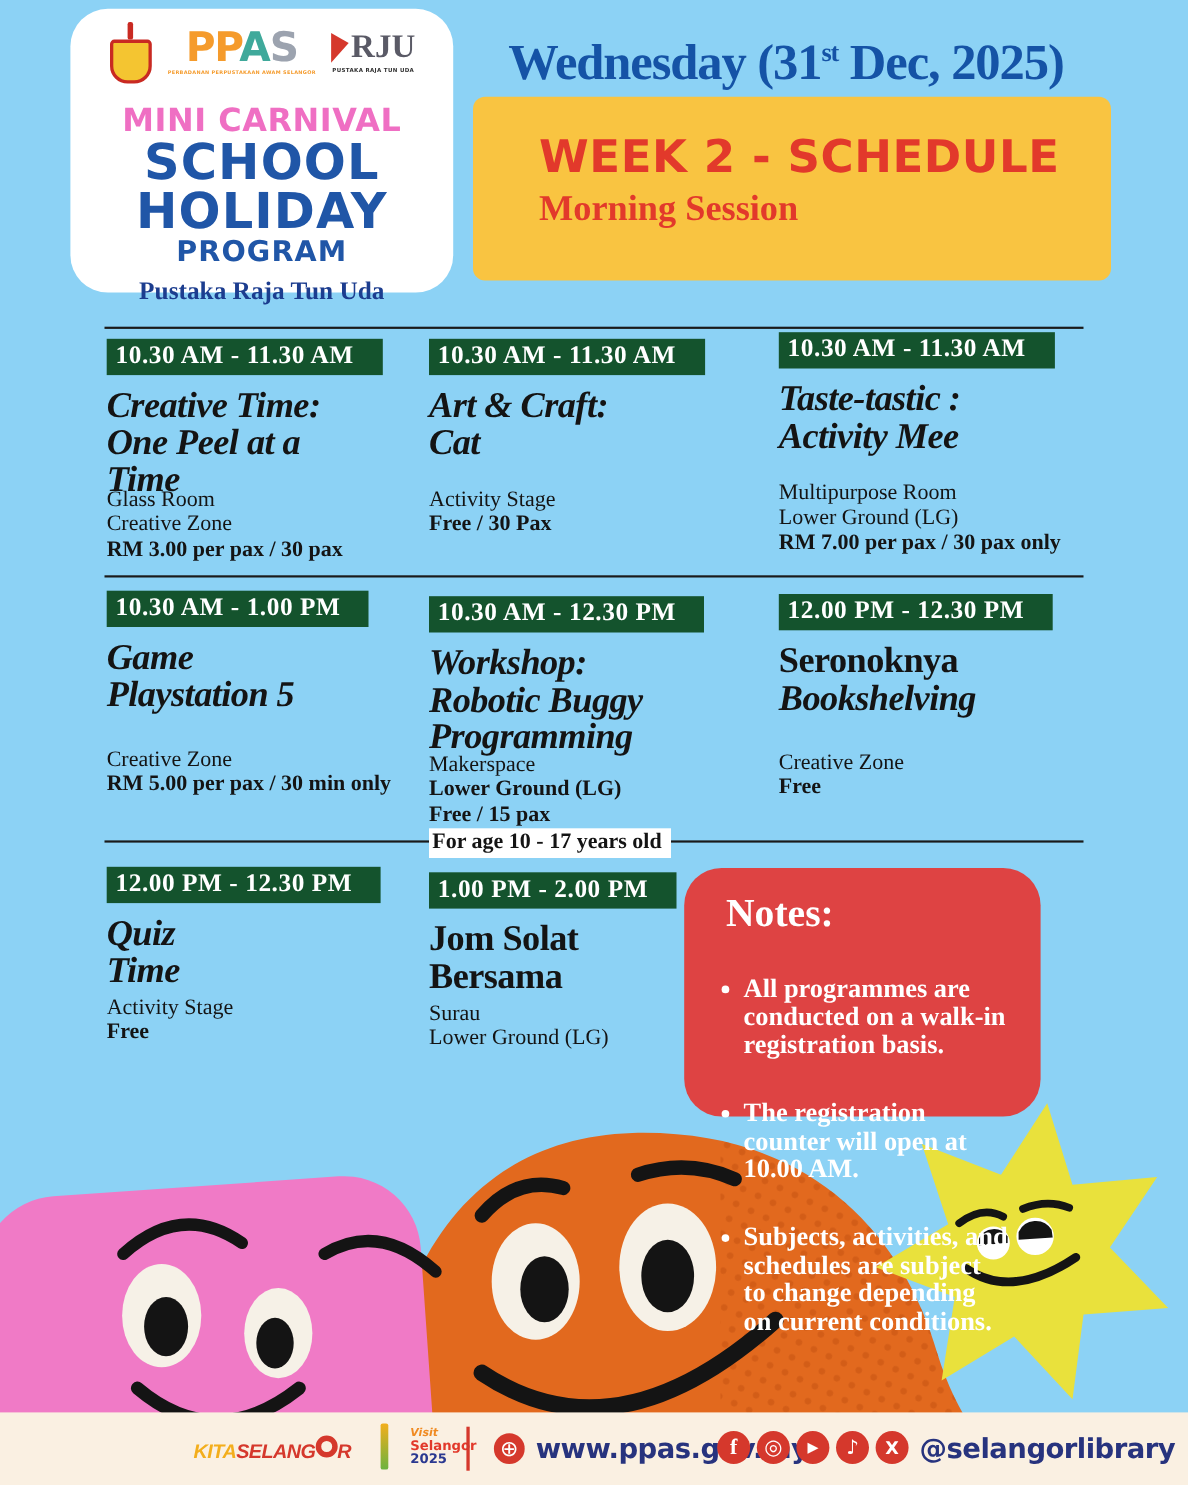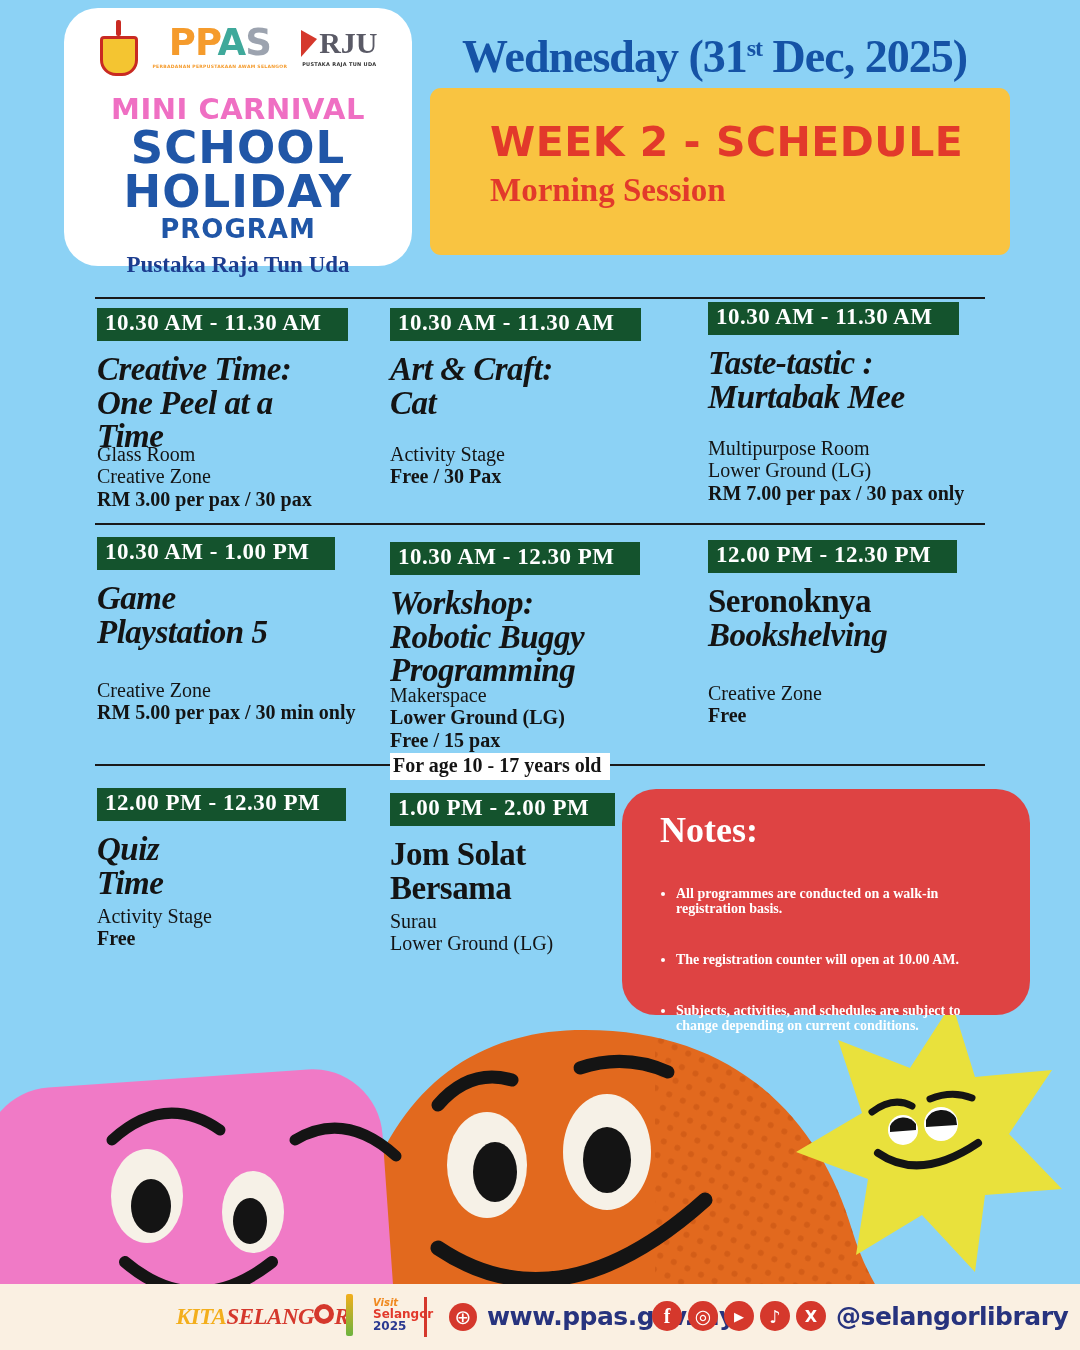--- a/index.html
+++ b/index.html
@@ -65,33 +65,33 @@
   .details{position:absolute;left:0;width:310px;font-size:20px;line-height:1.12;}
   .details div{white-space:nowrap;}
   .details .b{font-weight:bold;}
   .details .hl{background:#fff;display:inline-block;padding:1px 8px 3px 3px;margin-top:2px;}
   .d-r1{top:135px;}
   .d-r2{top:142px;}
   .d-r3{top:117px;}
 
   
   .notes{
-    left:622px;top:789px;width:408px;height:226px;background:#DE4343;border-radius:34px;
+    left:622px;top:789px;width:324px;height:226px;background:#DE4343;border-radius:34px;
     color:#fff;box-sizing:border-box;padding:20px 29px 0 30px;
   }
   .notes h3{margin:0 0 10px 8px;font-size:36px;font-weight:bold;}
   .notes ul{margin:0;padding-left:24px;}
-  .notes li{font-size:14px;font-weight:bold;line-height:1.07;margin-bottom:13px;margin-top:36px;}
+  .notes li{font-size:24px;font-weight:bold;line-height:1.07;margin-bottom:13px;margin-top:36px;}
 
   
   .footer{
     left:0;top:1284px;width:1080px;height:66px;background:#FAF0E2;
     display:flex;align-items:center;
   }
-  .kita-wrap{position:absolute;left:176px;font-family:Liberation Serif, serif;font-weight:800;font-style:italic;font-size:23px;letter-spacing:-.5px;white-space:nowrap;}
+  .kita-wrap{position:absolute;left:176px;font-family:Liberation Sans, sans-serif;font-weight:800;font-style:italic;font-size:18px;letter-spacing:-.5px;white-space:nowrap;}
   .kita{color:#F3AE1C;}
   .selangor{color:#D5382C;}
   .pin-o{
     display:inline-block;width:10px;height:10px;border:5px solid #D5382C;border-radius:50%;
     vertical-align:baseline;
   }
   .visit{position:absolute;left:346px;top:10px;display:flex;gap:20px;align-items:center;}
   .visit-bar{width:7px;height:42px;background:linear-gradient(#F3AE1C,#6CB33F);border-radius:2px;}
   .visit-txt{font-family:"DejaVu Sans",sans-serif;line-height:1;}
   .visit-l1{color:#F08A21;font-style:italic;font-weight:bold;font-size:10px;}
@@ -226,21 +226,21 @@
   <div class="details d-r1">
     <div>Activity Stage</div>
     <div class="b">Free / 30 Pax</div>
   </div>
 </div>
 
 <div class="card" style="left:708px;top:302px">
   <div class="badge">10.30 AM - 11.30 AM</div>
   <div class="title">
     <span>Taste-tastic :</span>
-    <span>Murtabak Mee</span>
+    <span>Activity Mee</span>
   </div>
   <div class="details d-r1">
     <div>Multipurpose Room</div>
     <div>Lower Ground (LG)</div>
     <div class="b">RM 7.00 per pax / 30 pax only</div>
   </div>
 </div>
 
 <div class="card" style="left:97px;top:537px">
   <div class="badge">10.30 AM - 1.00 PM</div>

